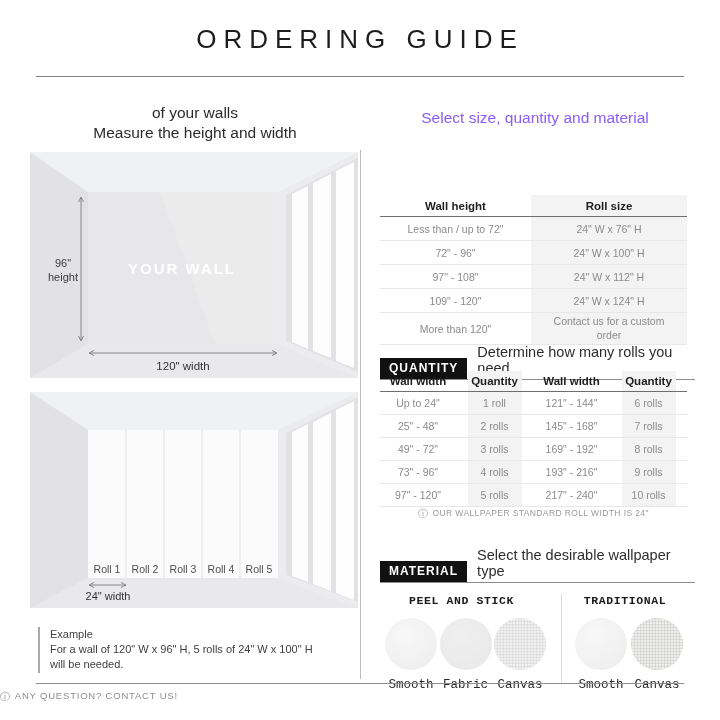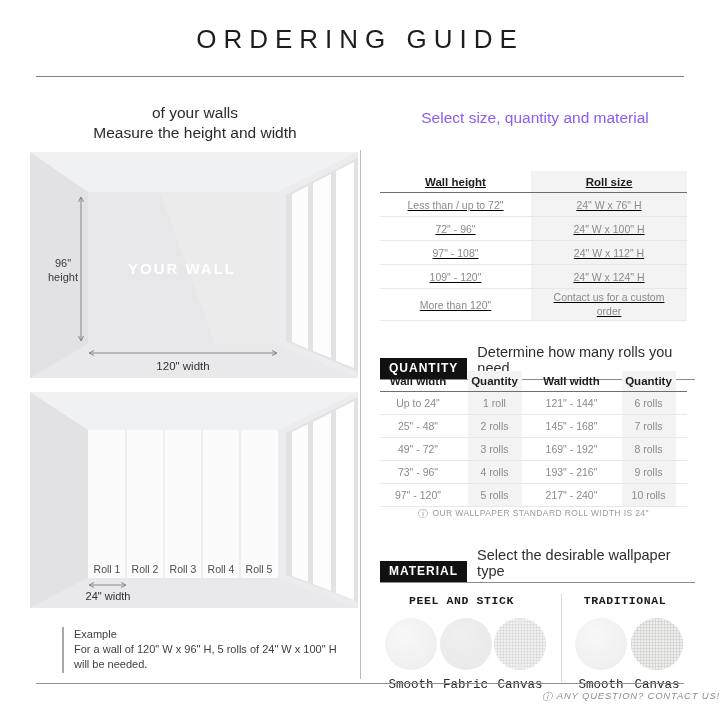--- a/index.html
+++ b/index.html
@@ -16,35 +16,35 @@
                   font-size:15.5px; font-weight:500; color:#2b2b2b; line-height:1.32; }
   .right-heading { position:absolute; top:109px; left:372px; width:326px; text-align:center;
                    font-size:15.5px; font-weight:500; color:#8b5cf6; }
 
   .room-svg { position:absolute; left:30px; }
   .room1 { top:152px; }
   .room2 { top:392px; }
   svg text { font-family:"Liberation Sans", sans-serif; }
 
   .example { position:absolute; top:627px; left:38px; border-left:2px solid #a9a9a9;
-             padding-left:10px; font-size:11px; color:#3f3f3f; line-height:1.38;margin-left:24px; }
+             padding-left:10px; font-size:11px; color:#3f3f3f; line-height:1.38; }
 
   .col-divider { position:absolute; left:360px; top:150px; width:1px; height:529px; background:#bcbcbc; }
 
   .section-head { position:absolute; left:380px; width:315px; display:flex; align-items:flex-end;
                   border-bottom:1px solid #8c8c8c; padding-bottom:0; }
   .size-head { top:157px; }
   .quantity-head { top:344px; }
   .material-head { top:547px; }
   .badge { background:#111111; color:#ffffff; font-size:12px; font-weight:700;
            letter-spacing:1px; padding:3px 9px 4px; }
   .section-title { font-size:14.5px; color:#2e2e2e; margin-left:10px; font-weight:500; padding-bottom:3px; }
 
   
-  .size-table { position:absolute; top:171px; left:380px; width:307px;text-decoration:underline; }
+  .size-table { position:absolute; top:195px; left:380px; width:307px; }
   .srow { display:grid; grid-template-columns:151px 156px; }
   .scell { display:flex; align-items:center; justify-content:center; text-align:center;
            min-height:23px; font-size:10.5px; color:#8b8b8b; padding:2px 4px; }
   .srow .c2 { background:#f3f3f4; }
   .shead .scell { font-weight:700; color:#1d1d1d; font-size:11.5px; min-height:21px; }
   .shead { border-bottom:1px solid #6e6e6e; }
   .sbody .srow + .srow { border-top:1px solid #e8e8e8; }
   .sbody .srow:last-child { border-bottom:1px solid #e8e8e8; }
   .srow.tall .scell { min-height:31px; }
   .srow.tall .c2 span { display:inline-block; max-width:118px; line-height:1.25; }
@@ -79,22 +79,22 @@
   .swatch.smooth { background:radial-gradient(circle at 38% 32%, #f8f8f8, #efeff0 75%); }
   .swatch.fabric { background:radial-gradient(circle at 40% 35%, #f0f0f1, #e9e9ea 80%); }
   .swatch.canvas { background-color:#eff0ef;
       background-image:repeating-linear-gradient(0deg, rgba(0,0,0,0.055) 0 1px, transparent 1px 3px),
                        repeating-linear-gradient(90deg, rgba(0,0,0,0.055) 0 1px, transparent 1px 3px); }
   .swatch.canvas-trad { background-color:#ededec;
       background-image:repeating-linear-gradient(0deg, rgba(0,0,0,0.07) 0 1px, transparent 1px 3px),
                        repeating-linear-gradient(90deg, rgba(0,0,0,0.07) 0 1px, transparent 1px 3px); }
   .swatch-label { margin-top:8px; font-size:12.5px; color:#2a2a2a; font-weight:500; }
 
-  .footer-text { position:absolute; top:690px; left:0; right:0; text-align:right;
-                 font-size:9.5px; letter-spacing:0.8px; color:#8e8e8e; font-weight:500;font-style:italic; }
+  .footer-text { position:absolute; top:690px; left:0; right:0; text-align:left;
+                 font-size:9.5px; letter-spacing:0.8px; color:#8e8e8e; font-weight:500; }
 </style>
 </head>
 <body>
 
 <div class="page">
 
   <h1 class="title">ORDERING GUIDE</h1>
   <div class="hr top-hr"></div>
 
   <div class="left-heading">

